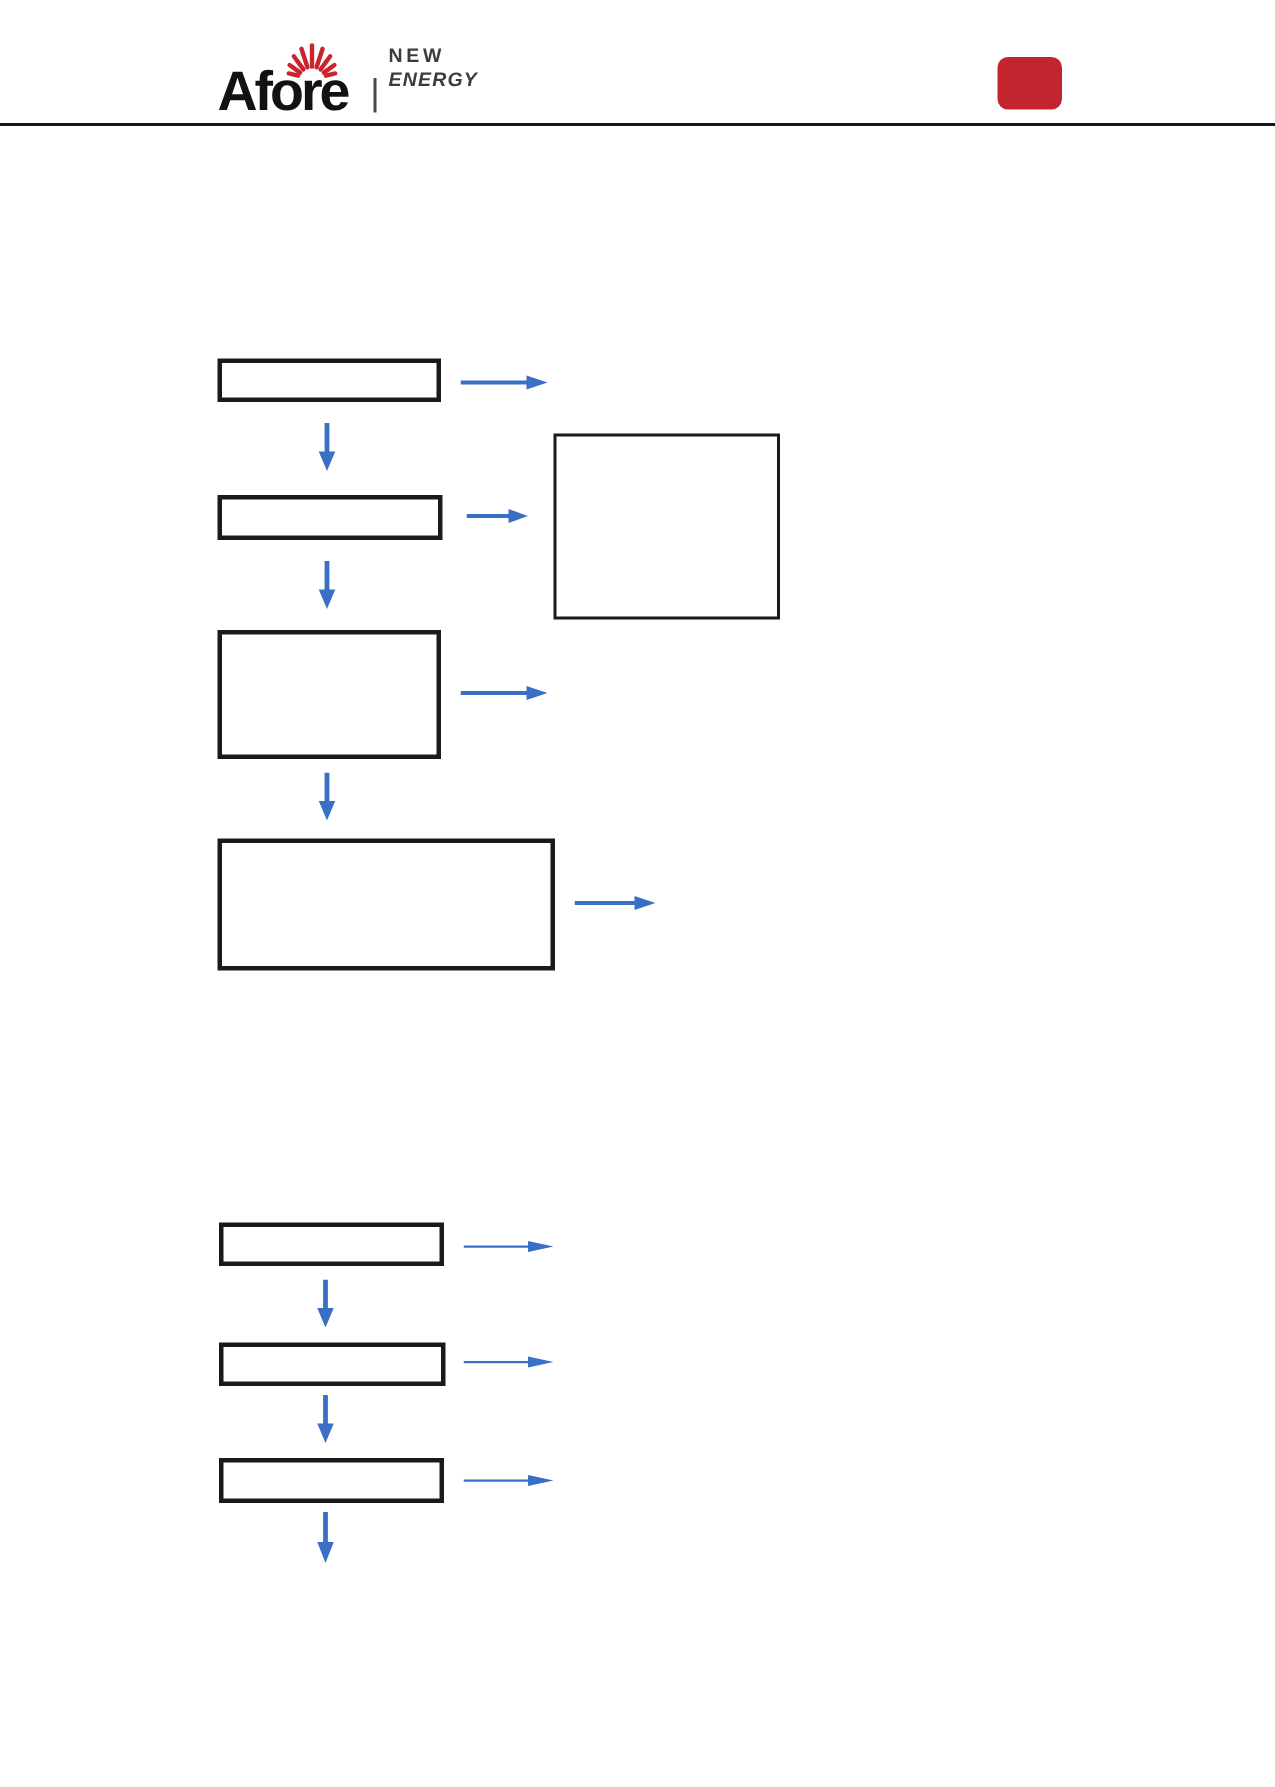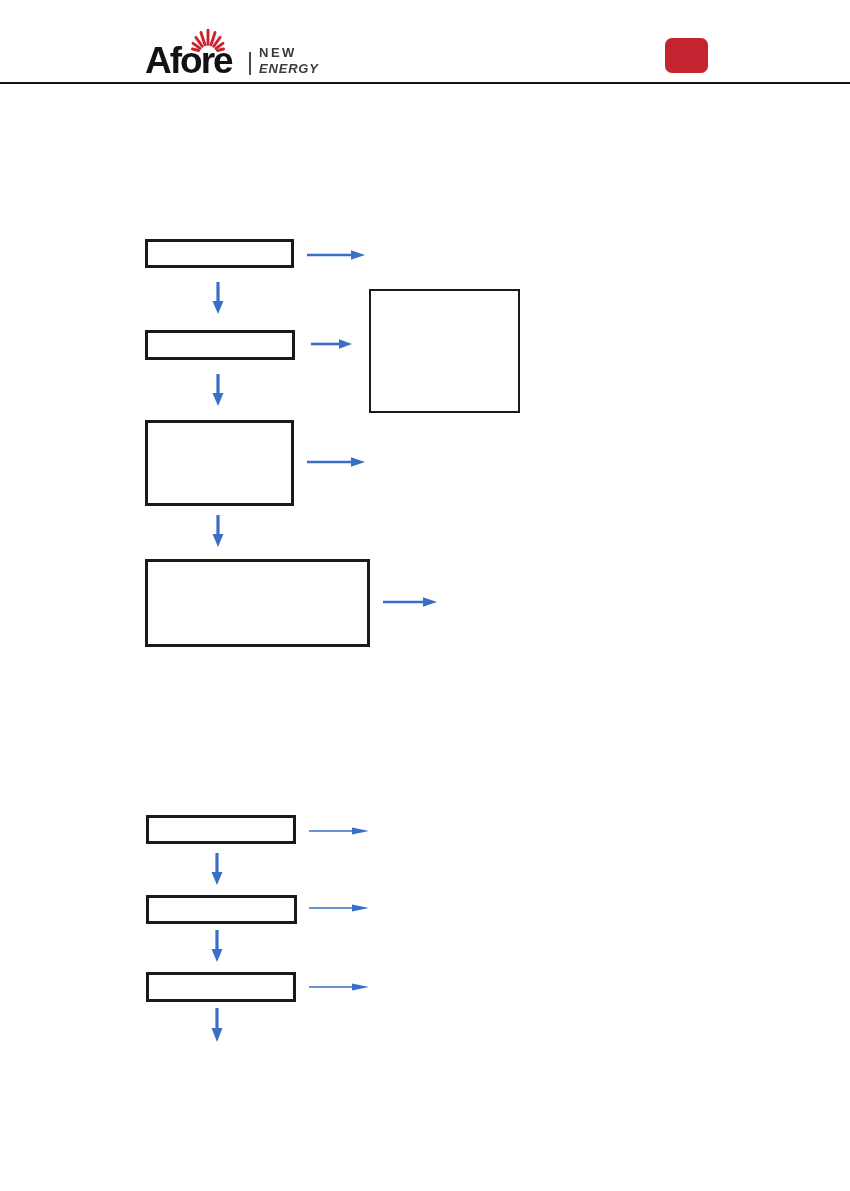--- a/index.html
+++ b/index.html
@@ -35,21 +35,21 @@
     stroke-linecap: round;
   }
   .logo-sep {
     position: absolute;
     left: 249px; top: 52px;
     width: 2px; height: 23px;
     background: #4a4a4a;
   }
   .tagline {
     position: absolute;
-    left: 259px; top: 46px;
+    left: 259px; top: 30px;
     color: var(--tagline-gray, #3c3c3c);
     font-weight: bold;
     line-height: 1;
   }
   .tagline .t1 {
     display: block;
     font-size: 13px;
     letter-spacing: 2.5px;
   }
   .tagline .t2 {

